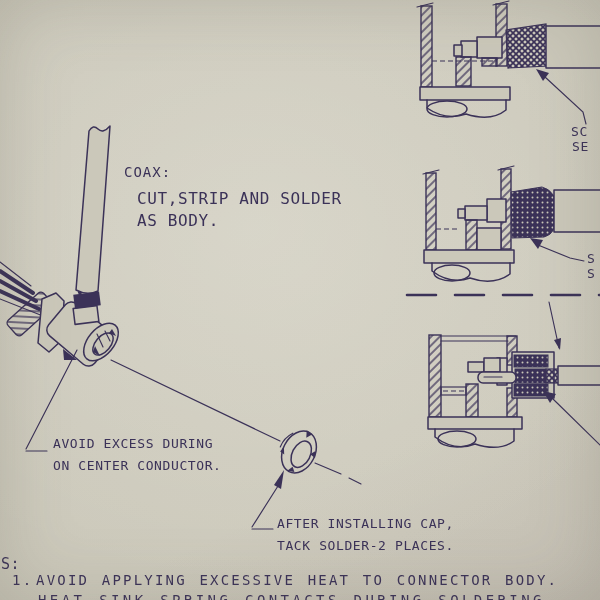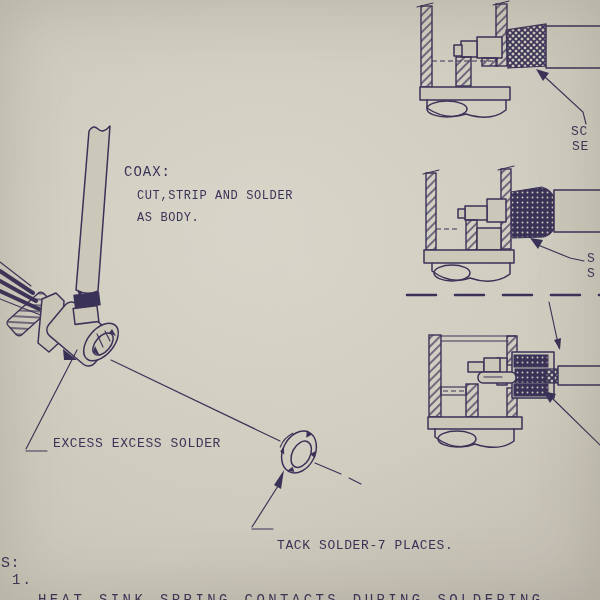--- a/index.html
+++ b/index.html
@@ -13,23 +13,23 @@
       radial-gradient(140% 110% at 42% 38%, rgba(255,255,250,0.18) 0%, rgba(255,255,250,0) 55%),
       linear-gradient(155deg, rgba(120,95,105,0) 72%, rgba(120,95,105,0.10) 100%),
       radial-gradient(120% 130% at 50% 45%, #d0cdbf 0%, #cbc8ba 60%, #bdbaac 100%);
     font-family:"DejaVu Sans Mono","Liberation Mono",monospace;
     color:var(--ink);
   }
   .photo::after{
     content:"";position:absolute;inset:0;pointer-events:none;
     box-shadow:inset 0 0 70px rgba(90,85,75,0.22);
   }
-  .t{position:absolute;white-space:nowrap;font-size:13px;letter-spacing:0.6px;font-family:Liberation Mono, monospace;}
+  .t{position:absolute;white-space:nowrap;font-size:13px;letter-spacing:0.6px;}
   .t-title{font-size:14px;letter-spacing:1px;}
-  .t-coax{font-size:12px;letter-spacing:0.6px;}
+  .t-coax{font-size:16px;letter-spacing:0.6px;}
   .t-frag{font-size:15px;letter-spacing:0.5px;}
   .t-note{font-size:14px;letter-spacing:2.2px;word-spacing:2px;}
   .t-note2{font-size:14px;letter-spacing:3.4px;word-spacing:2px;}
   svg{position:absolute;left:0;top:0;}
   .ln{fill:none;stroke:var(--ink);stroke-width:1.5;stroke-linecap:round;stroke-linejoin:round;}
   .ln-thin{fill:none;stroke:var(--ink);stroke-width:1.15;stroke-linecap:round;}
   .ln-thick{fill:none;stroke:var(--ink);stroke-width:4;stroke-linecap:round;}
   .fp{fill:var(--paper-fill);stroke:var(--ink);stroke-width:1.5;stroke-linejoin:round;}
   .fi{fill:var(--ink);stroke:none;}
   .fh{fill:url(#hatch);stroke:var(--ink);stroke-width:1.4;}
@@ -181,27 +181,30 @@
       <polygon class="fi" points="560,350 561,338 554,340"></polygon>
       <polygon class="fi" points="543,391 556,394 550,403"></polygon>
       <path class="ln-thin" d="M552,398 L601,446"></path>
     </g>
   </svg>
 
   <div class="t t-title" style="left:124px;top:164px">COAX:</div>
   <div class="t t-coax" style="left:137px;top:189px">CUT,STRIP AND SOLDER</div>
   <div class="t t-coax" style="left:137px;top:211px">AS BODY.</div>
 
-  <div class="t" style="left:53px;top:436px">EXCESS EXCESS SOLDER</div>
-
-  <div class="t" style="left:277px;top:538px">TACK SOLDER-7 PLACES.</div>
+  <div class="t" style="left:53px;top:436px">AVOID EXCESS DURING</div>
+  <div class="t" style="left:53px;top:458px">ON CENTER CONDUCTOR.</div>
+
+  <div class="t" style="left:277px;top:516px">AFTER INSTALLING CAP,</div>
+  <div class="t" style="left:277px;top:538px">TACK SOLDER-2 PLACES.</div>
 
   <div class="t" style="left:571px;top:124px">SC</div>
   <div class="t" style="left:572px;top:139px">SE</div>
 
   <div class="t" style="left:587px;top:251px">S</div>
   <div class="t" style="left:587px;top:266px">S</div>
 
   <div class="t t-frag" style="left:1px;top:555px">S:</div>
   <div class="t t-note" style="left:12px;top:572px">1.</div>
+  <div class="t t-note" style="left:36px;top:572px">AVOID APPLYING EXCESSIVE HEAT TO CONNECTOR BODY.</div>
   <div class="t t-note2" style="left:38px;top:592px">HEAT SINK SPRING CONTACTS DURING SOLDERING</div>
 
 </div>
 
 </body></html>

